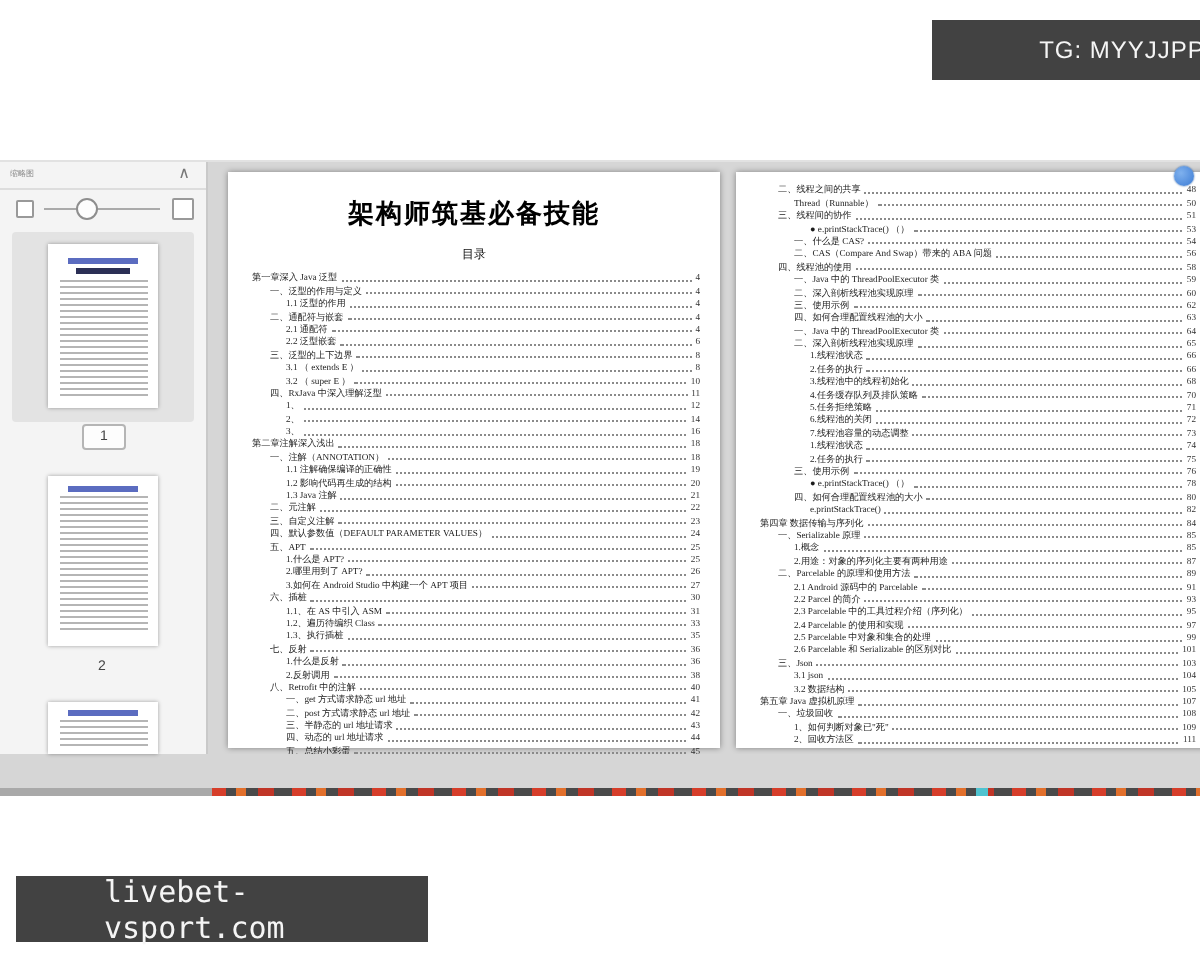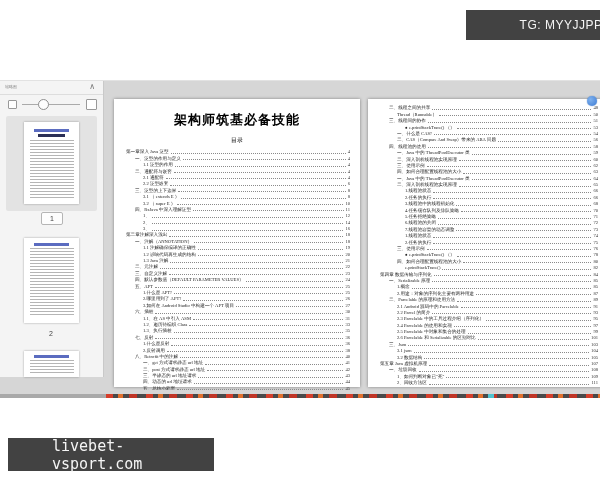--- a/index.html
+++ b/index.html
@@ -34,21 +34,21 @@
   #tp3{left:24px;top:270px;width:55px;height:26px;}
   .t-blue{position:absolute;left:18%;height:3px;width:64%;background:#5b6cc0;}
   .t-dark{position:absolute;left:26%;height:3px;width:48%;background:#2b2f55;}
   .t-lines{position:absolute;left:10%;width:80%;background:
            repeating-linear-gradient(#b5b5b5 0 1px,transparent 1px 3px);}
   .page-label{position:absolute;font-size:7px;color:#444;text-align:center;}
   #pl1{left:41px;top:131px;width:20px;height:11px;line-height:11px;background:#fdfdfd;
        border:1px solid #b5b5b5;border-radius:2px;}
   #pl2{left:44px;top:247px;width:14px;height:11px;line-height:11px;}
   
-  #canvas{position:absolute;left:104px;top:13px;width:496px;height:296px;background:#d6d6d6;overflow:hidden;}
+  #canvas{position:absolute;left:104px;top:0;width:496px;height:296px;background:#d6d6d6;overflow:hidden;}
   .page{position:absolute;top:5px;height:288px;background:#fff;box-shadow:0 0 3px rgba(0,0,0,.4);
         font-family:"Liberation Serif",serif;color:#1c1c1c;}
   #page1{left:10px;width:246px;}
   #page2{left:264px;width:240px;}
   #doc-title{text-align:center;font-size:13px;font-weight:bold;letter-spacing:1px;
              padding-top:12px;color:#000;}
   #toc-heading{text-align:center;font-size:6px;margin-top:7px;margin-bottom:4px;color:#111;}
   .toc-col{padding:0 10px 0 12px;}
   #right-toc{padding-top:6px;}
   .toc-line{display:flex;align-items:flex-end;height:6.4px;font-size:4.6px;line-height:6px;

